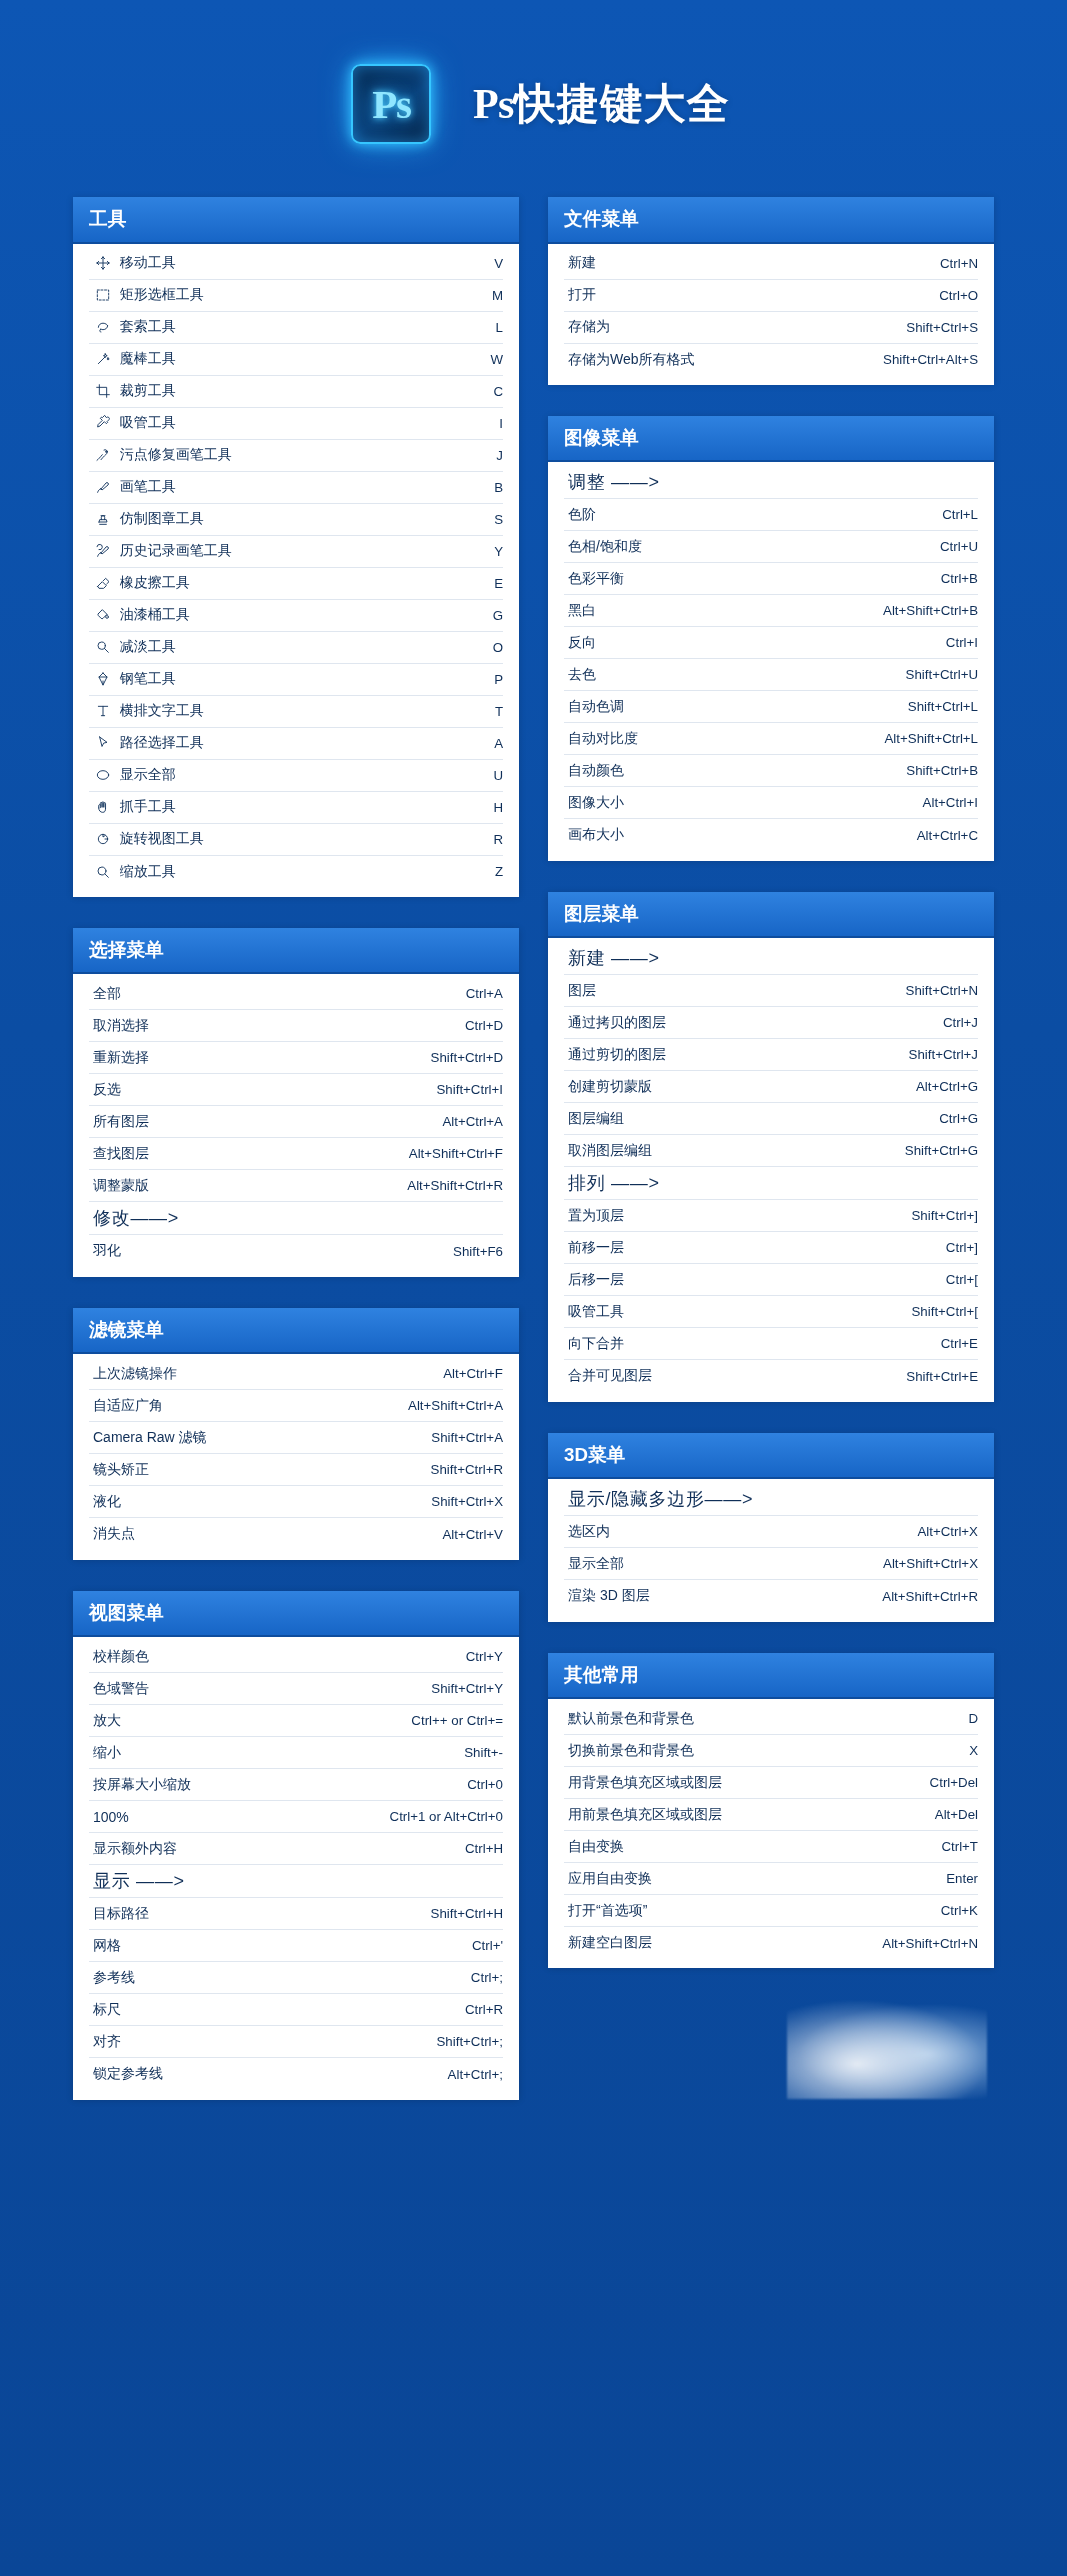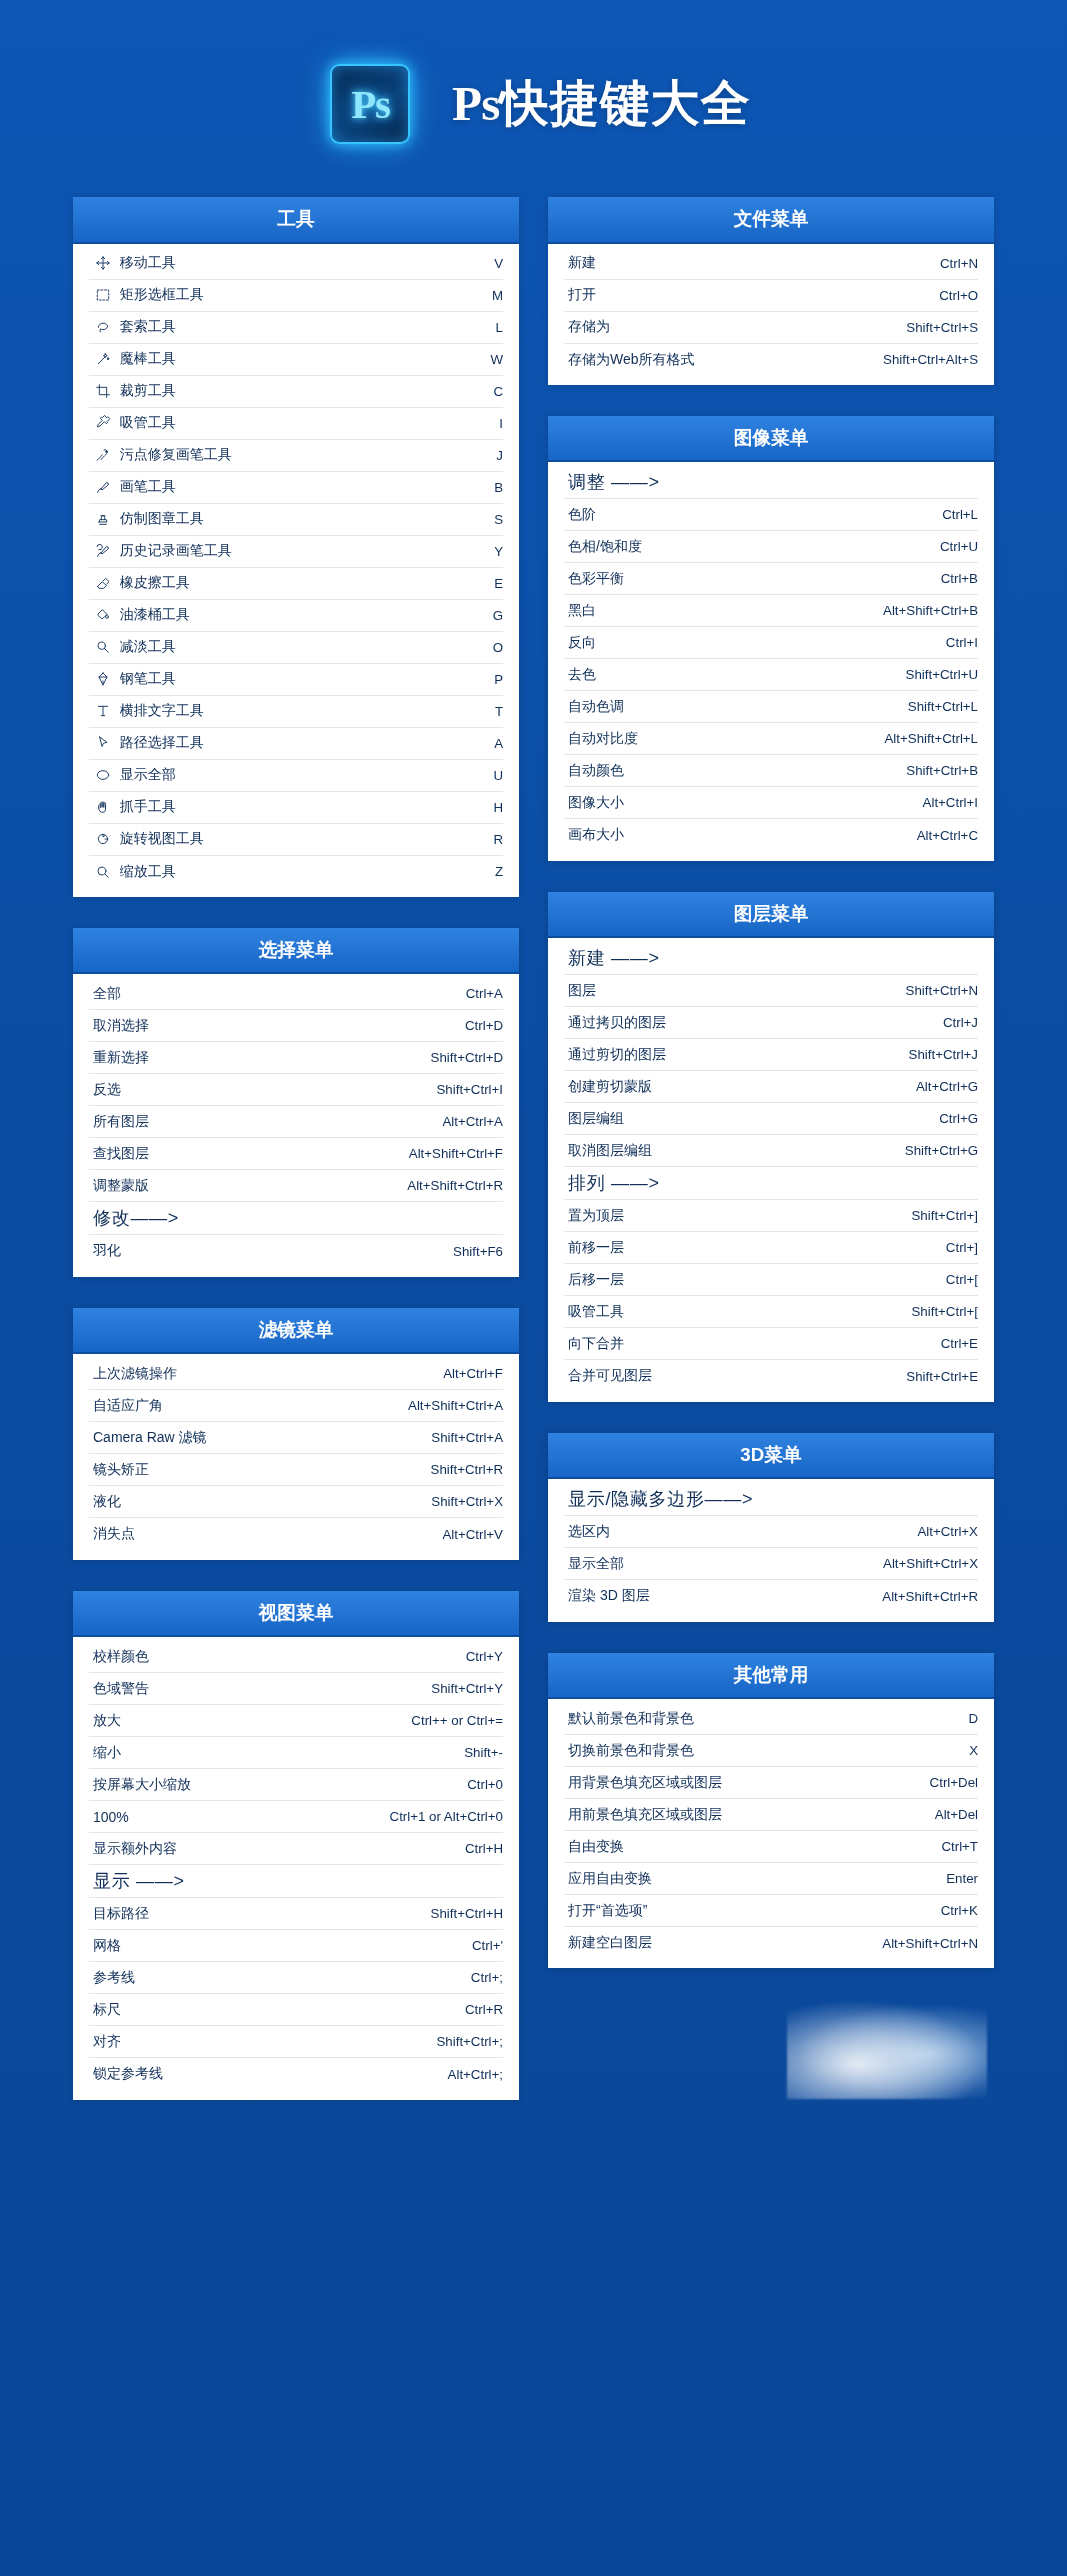--- a/index.html
+++ b/index.html
@@ -31,39 +31,38 @@
     border:2px solid #36c6ff;
     box-shadow:0 0 12px #31c0ff, 0 0 29px rgba(50,190,255,.7), inset 0 0 14.7px rgba(40,170,255,.55);
     display:flex; align-items:center; justify-content:center;
   }
   .logo-ps {
     font-family:"Liberation Serif", serif;
     font-size:41px; font-weight:bold; letter-spacing:-1.3px;
     color:#8fe6ff; text-shadow:0 0 6.7px #4fd4ff, 0 0 17.3px #2aa8ff;
   }
   .title {
-    font-size:49px; font-weight:bold; letter-spacing:1.3px;
+    font-size:42px; font-weight:bold; letter-spacing:1.3px;
     color:#ffffff; text-shadow:0 1.3px 6.7px rgba(0,0,0,.25);
     white-space:nowrap;
   }
   .title .ps { font-family:"Liberation Serif", serif; letter-spacing:-0.7px; }
 
   
   .columns { display:flex; gap:29px; padding:0 73px; align-items:flex-start; }
   .col { width:458px; display:flex; flex-direction:column; gap:31px; }
 
   
   .card { background:#ffffff; box-shadow:0 1.3px 6.7px rgba(0,0,0,.18); }
   .card-head {
     background:#1f6fd0;
     background-image:linear-gradient(180deg,#2f82e0 0%, #1765c6 100%);
     color:#fff; font-size:18.7px; font-weight:bold;
     padding:9.3px 16px;
     border-bottom:2px solid #0e4d9e;
-    text-align:center;
   }
   .card-body { padding:4px 16px 9.3px 16px; background:#fff; }
 
   .row {
     display:flex; align-items:center;
     border-bottom:0.7px solid #dfe6ef;
     min-height:32px;
     padding:4px 0;
     color:#0d2b52;
   }

